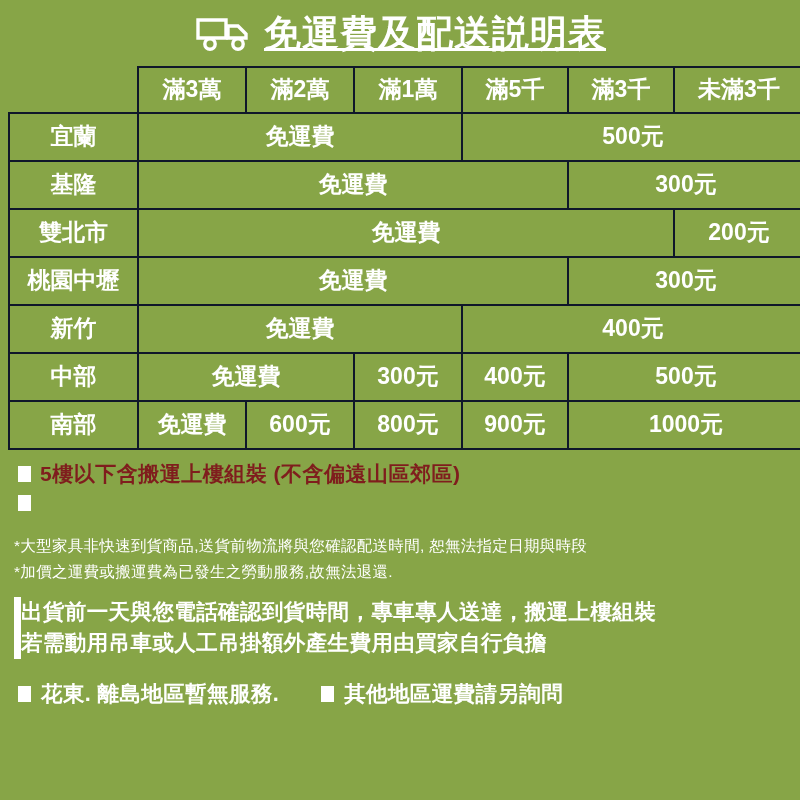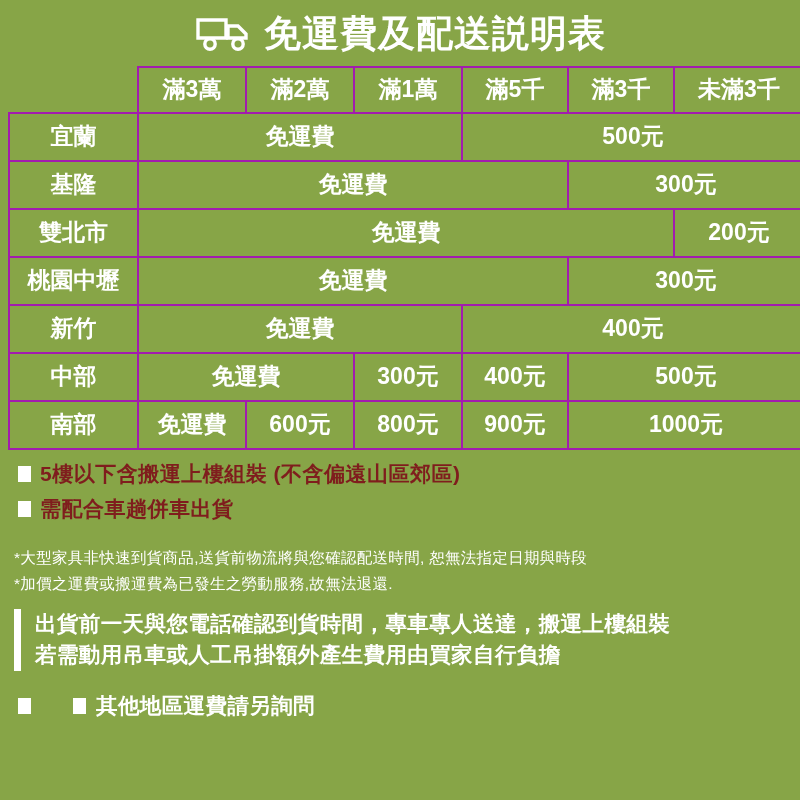--- a/index.html
+++ b/index.html
@@ -21,20 +21,21 @@
     box-sizing: border-box;
   }
 
   
   .title-bar {
     height: 66px;
     display: flex;
     align-items: center;
     justify-content: center;
     gap: 8px;
+    text-decoration: underline;
   }
   .truck-icon {
     width: 62px;
     height: 42px;
     flex: none;
   }
   .title-text {
     font-size: 37px;
     font-weight: bold;
     letter-spacing: 1px;
@@ -45,21 +46,21 @@
   
   .table-wrap {
     padding: 0 8px;
   }
   table.rates {
     width: 784px;
     border-collapse: collapse;
     table-layout: fixed;
   }
   table.rates td, table.rates th {
-    border: 2px solid #a21caf;
+    border: 2px solid #0f172a;
     text-align: center;
     color: #ffffff;
     font-size: 23px;
     font-weight: bold;
     height: 46px;
     padding: 0;
     line-height: 1.1;
     overflow: hidden;
     white-space: nowrap;
   }
@@ -109,21 +110,21 @@
   .fine-line {
     font-size: 15.5px;
     color: #ffffff;
     margin-bottom: 5px;
     letter-spacing: 0.3px;
   }
 
   
   .hl-block {
     margin: 14px 0 0 14px;
-    padding-left: 14px;
+    padding-left: 0;
     border-left: 7px solid #ffffff;
   }
   .hl-line {
     font-size: 21.5px;
     font-weight: bold;
     color: #ffffff;
     line-height: 1.45;
     letter-spacing: 0.4px;
   }
 
@@ -228,34 +229,34 @@
     </table>
   </div>
 
   <div class="notes">
     <div class="note-line">
       <span class="sq"></span>
       <span class="note-text">5樓以下含搬運上樓組裝 (不含偏遠山區郊區)</span>
     </div>
     <div class="note-line">
       <span class="sq"></span>
-      <span class="note-text">需配合車趟併車出貨</span>
     </div>
   </div>
 
   <div class="fineprint">
     <div class="fine-line">*大型家具非快速到貨商品,送貨前物流將與您確認配送時間, 恕無法指定日期與時段</div>
     <div class="fine-line">*加價之運費或搬運費為已發生之勞動服務,故無法退還.</div>
   </div>
 
   <div class="hl-block">
     <div class="hl-line">出貨前一天與您電話確認到貨時間，專車專人送達，搬運上樓組裝</div>
     <div class="hl-line">若需動用吊車或人工吊掛額外產生費用由買家自行負擔</div>
   </div>
 
   <div class="footer-notes">
     <span class="sq"></span>
+    <span class="footer-text">花東. 離島地區暫無服務.</span>
     <span class="gap"></span>
     <span class="sq"></span>
     <span class="footer-text">其他地區運費請另詢問</span>
   </div>
 
 </div>
 
 </body></html>

